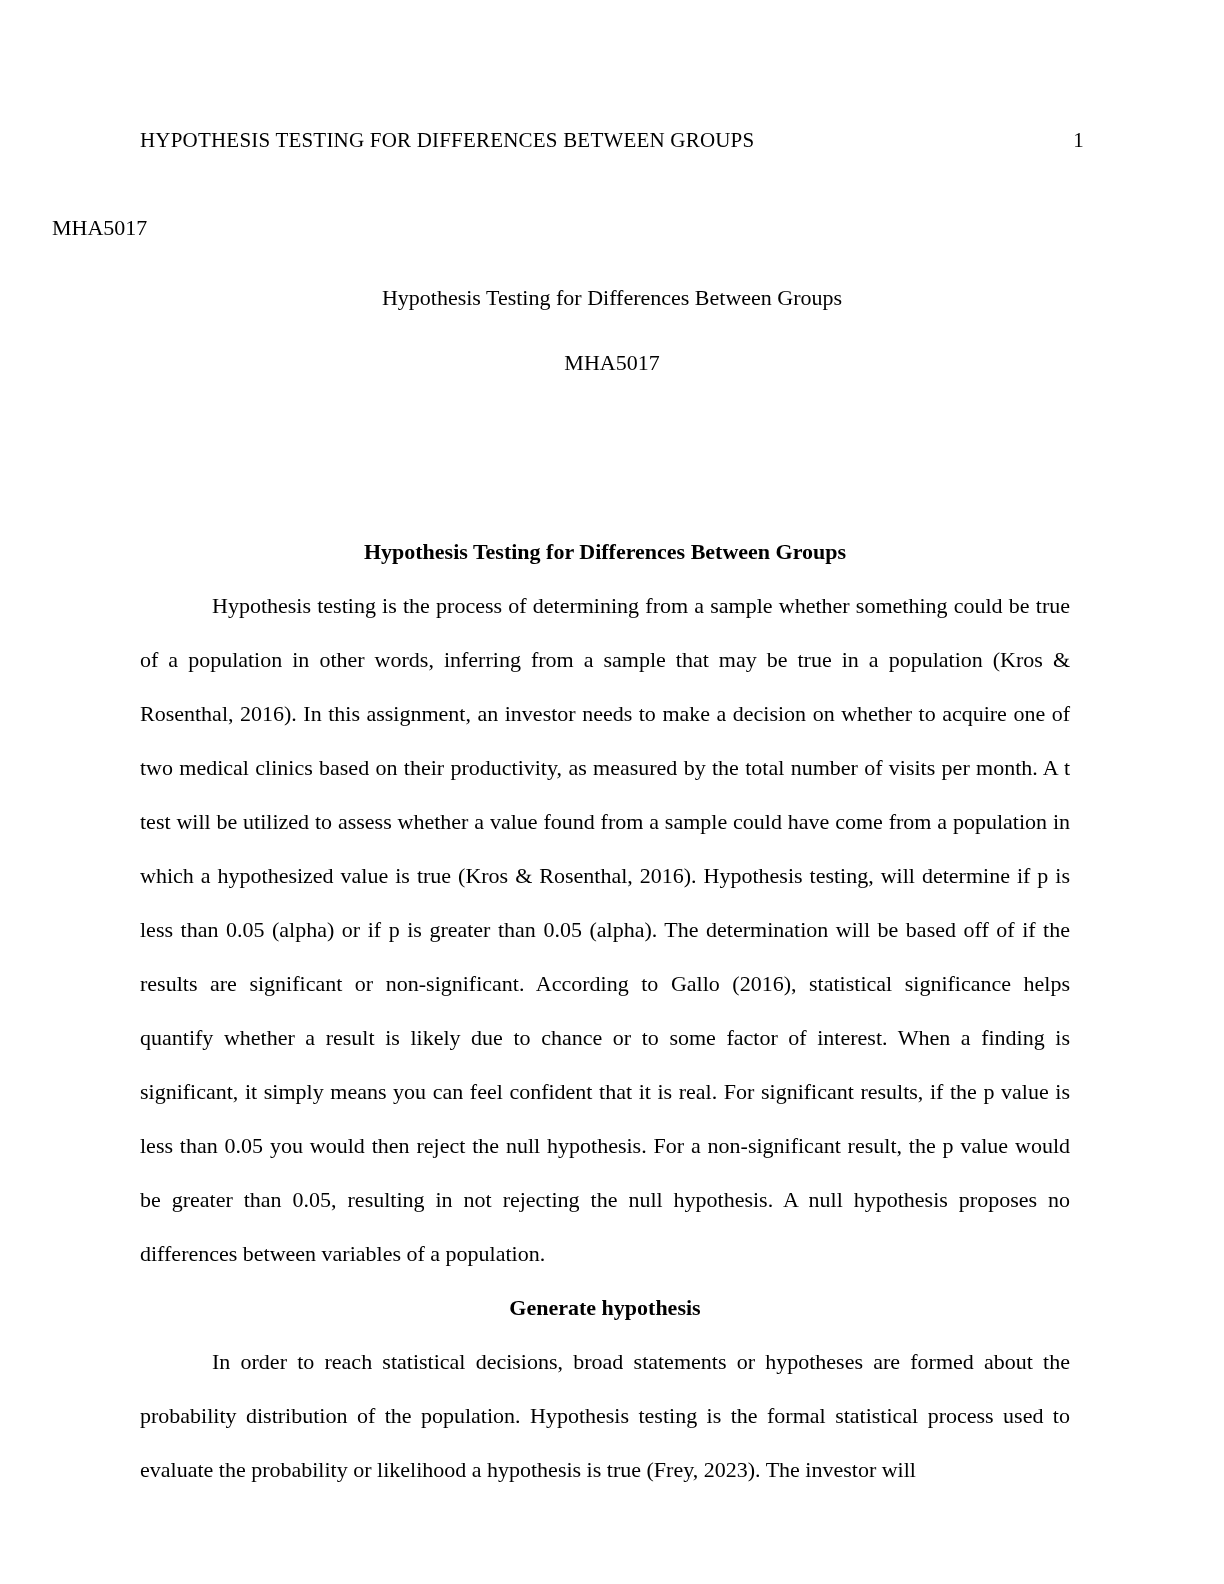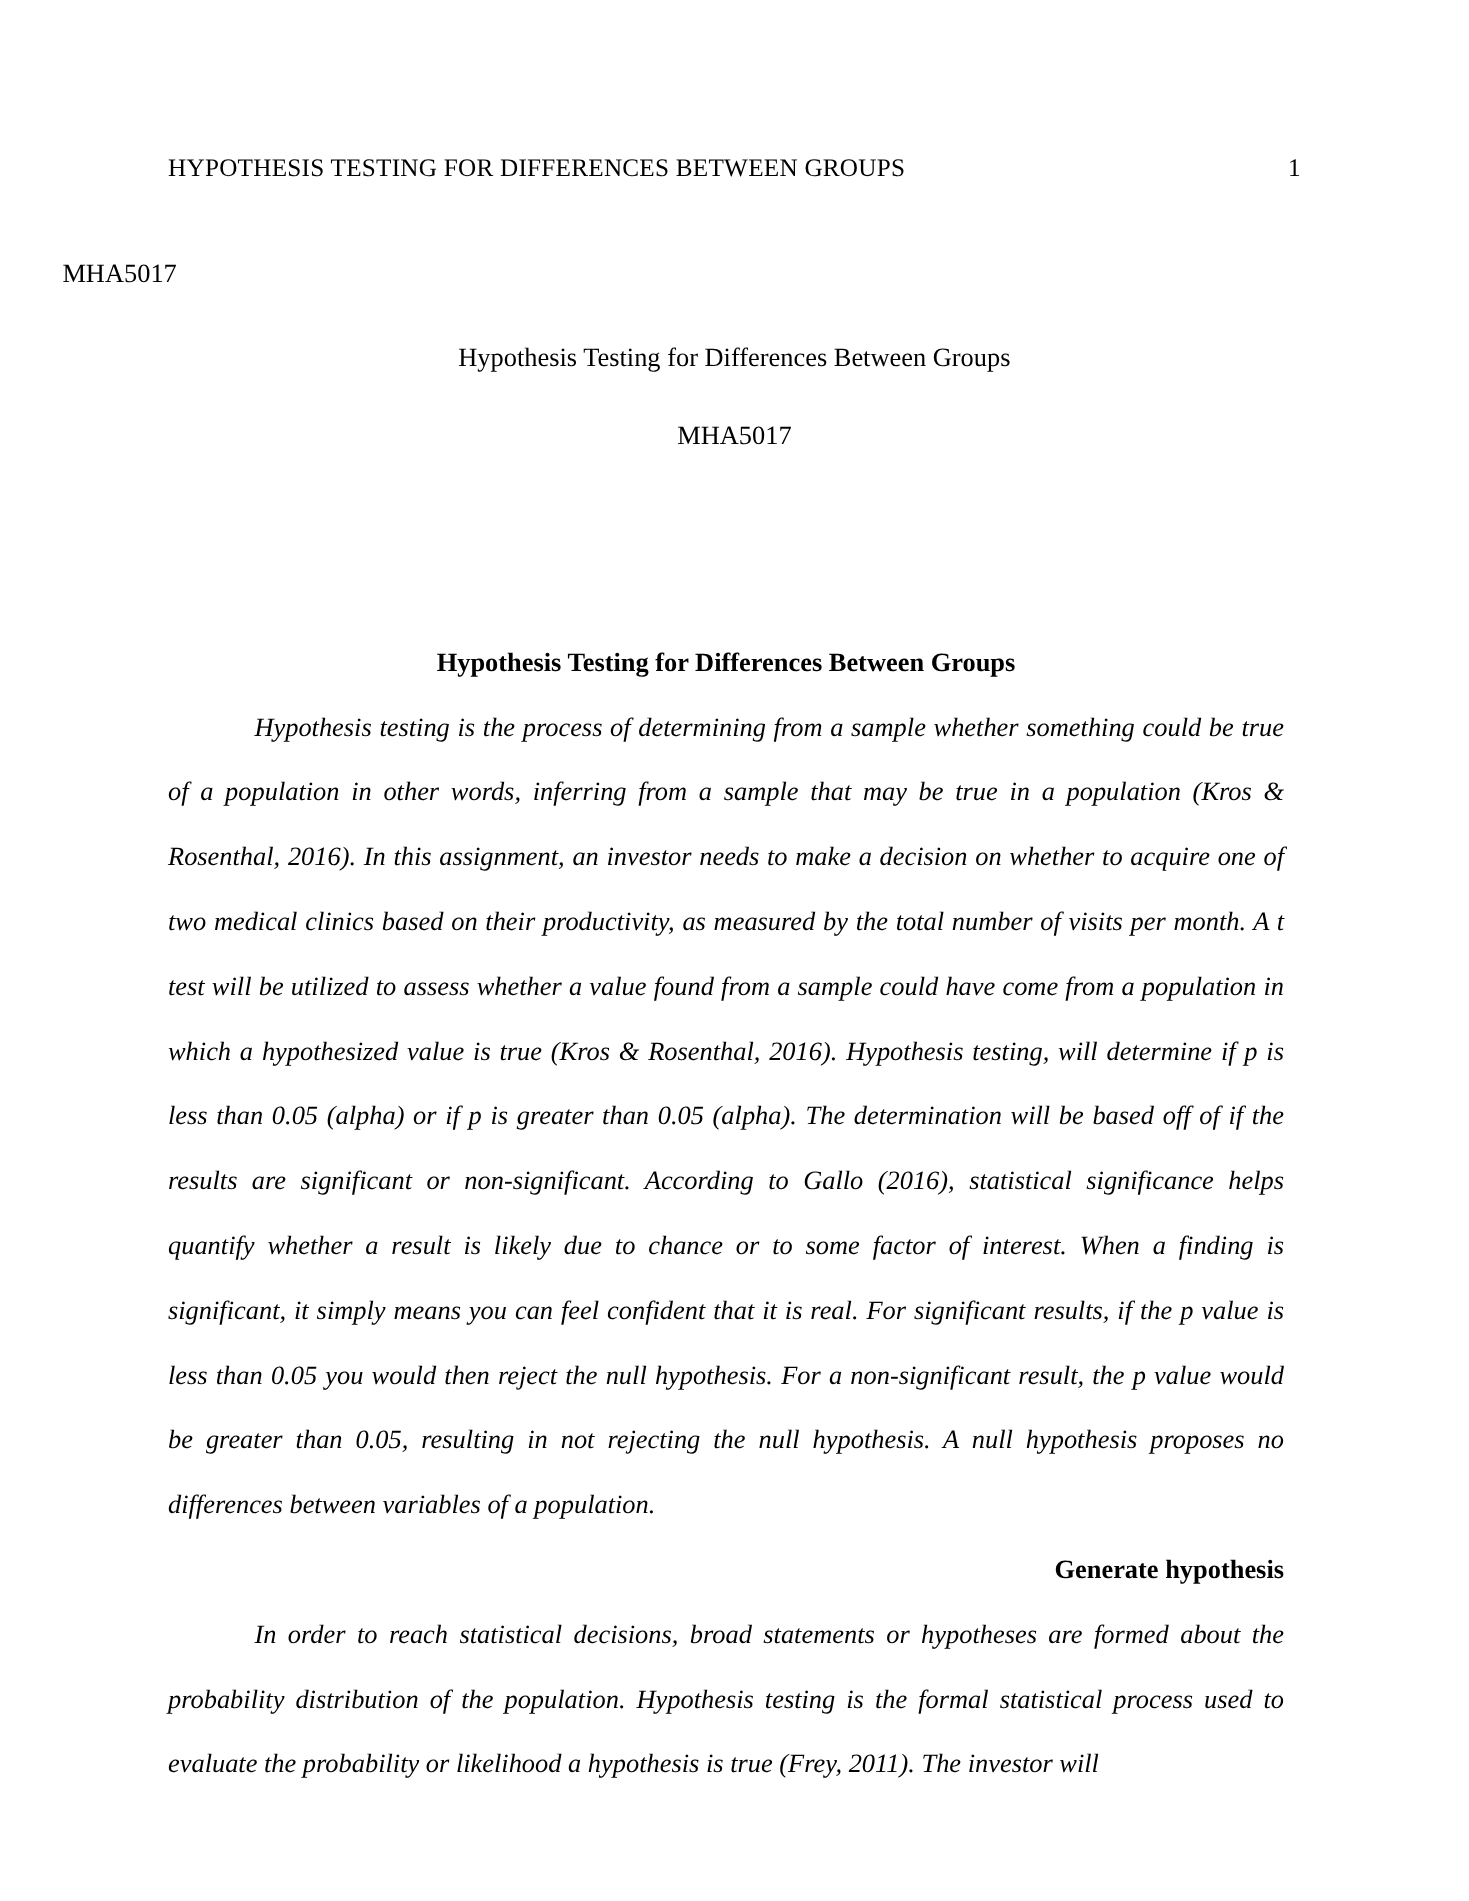--- a/index.html
+++ b/index.html
@@ -70,28 +70,27 @@
   }
   p.body-par {
     font-size: 22px;
     line-height: 54px;
     margin: 0;
     text-align: justify;
     text-justify: inter-word;
   }
   p.body-par.indent {
     text-indent: 72px;
-    font-style: italic;
   }
   h2.sub-heading {
     font-size: 22px;
     font-weight: bold;
     line-height: 54px;
     margin: 0;
-    text-align: right;
+    text-align: center;
   }
 </style>
 </head>
 <body>
 
 <div class="page">
 
   <div class="running-head">
     <span class="rh-text">HYPOTHESIS TESTING FOR DIFFERENCES BETWEEN GROUPS</span>
     <span class="page-num">1</span>
@@ -101,16 +100,16 @@
 
   <div class="title-block">
     <div class="line">Hypothesis Testing for Differences Between Groups</div>
     <div class="line">MHA5017</div>
   </div>
 
   <div class="body-area">
     <h1 class="section-heading">Hypothesis Testing for Differences Between Groups</h1>
     <p class="body-par indent">Hypothesis testing is the process of determining from a sample whether something could be true of a population in other words, inferring from a sample that may be true in a population (Kros &amp; Rosenthal, 2016).  In this assignment, an investor needs to make a decision on whether to acquire one of two medical clinics based on their productivity, as measured by the total number of visits per month. A t test will be utilized to assess whether a value found from a sample could have come from a population in which a hypothesized value is true (Kros &amp; Rosenthal, 2016).  Hypothesis testing, will determine if p is less than 0.05 (alpha) or if p is greater than 0.05 (alpha). The determination will be based off of if the results are significant or non-significant.  According to Gallo (2016), statistical significance helps quantify whether a result is likely due to chance or to some factor of interest. When a finding is significant, it simply means you can feel confident that it is real.  For significant results, if the p value is less than 0.05 you would then reject the null hypothesis.  For a non-significant result, the p value would be greater than 0.05, resulting in not rejecting the null hypothesis. A null hypothesis proposes no differences between variables of a population.</p>
     <h2 class="sub-heading">Generate hypothesis</h2>
-    <p class="body-par indent">In order to reach statistical decisions, broad statements or hypotheses are formed about the probability distribution of the population. Hypothesis testing is the formal statistical process used to evaluate the probability or likelihood a hypothesis is true (Frey, 2011). The investor will</p>
+    <p class="body-par indent">In order to reach statistical decisions, broad statements or hypotheses are formed about the probability distribution of the population. Hypothesis testing is the formal statistical process used to evaluate the probability or likelihood a hypothesis is true (Frey, 2023). The investor will</p>
   </div>
 
 </div>
 
 </body></html>

